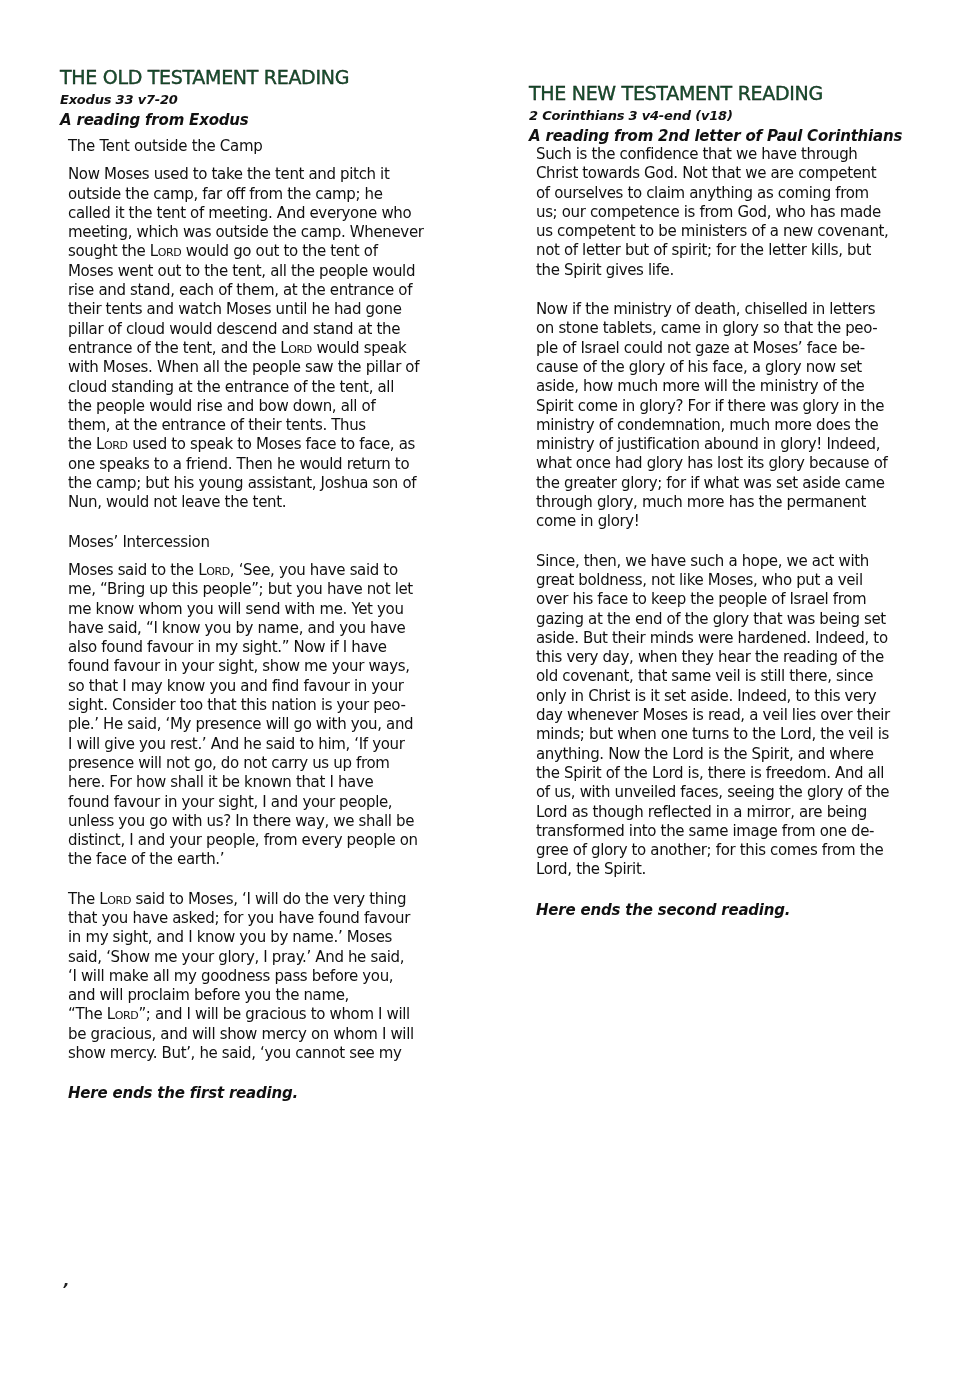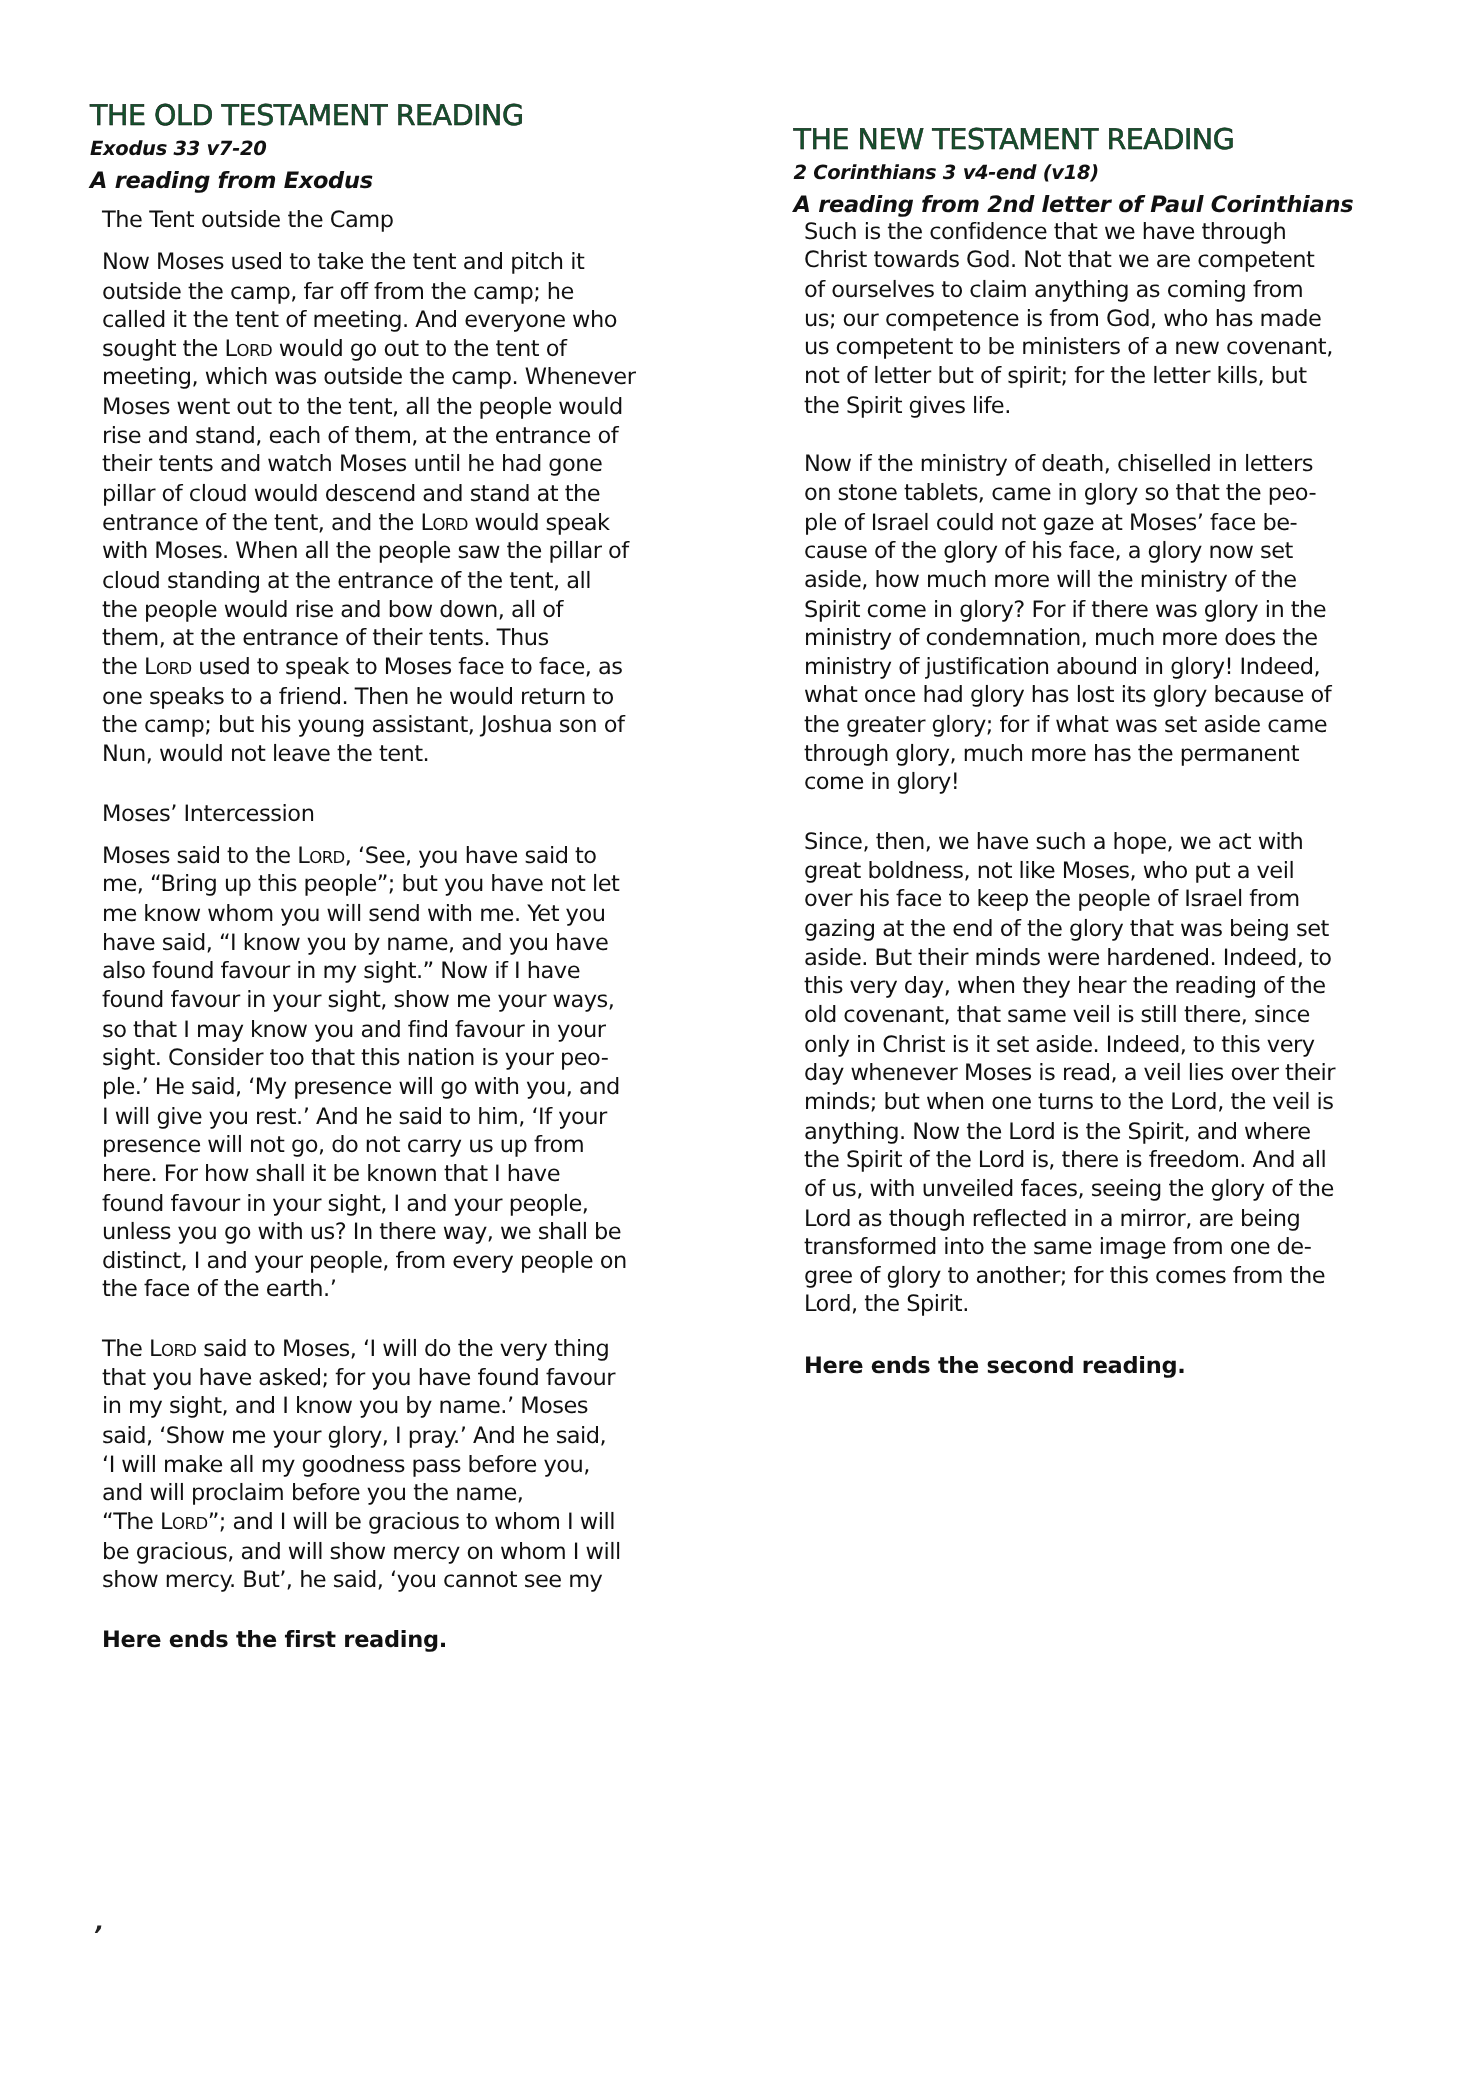--- a/index.html
+++ b/index.html
@@ -9,40 +9,40 @@
   .col-right { left: 529px; width: 420px; margin-top: 16px; }
   .h-title { font-family: "DejaVu Sans", sans-serif; font-size: 19px; font-weight: normal; letter-spacing: -0.3px; margin: 0; line-height: 23px; color: #14532d; -webkit-text-stroke: 0.35px #111; }
   .h-ref { font-family: "DejaVu Sans", sans-serif; font-style: italic; font-size: 13px; margin: 0; line-height: 21px; letter-spacing: -0.2px; }
   .h-sub { font-family: "DejaVu Sans", sans-serif; font-style: italic; font-weight: bold; font-size: 15px; margin: 0; line-height: 20px; letter-spacing: -0.2px; }
   .body-block { padding-left: 8px; }
   .line { font-size: 15px; line-height: 19.3px; white-space: nowrap; letter-spacing: -0.35px; display: block; }
   .para { margin: 0; }
   .gap-sm { height: 9px; }
   .gap-lg { height: 20px; }
   .section-head { font-size: 15px; line-height: 19.3px; letter-spacing: -0.3px; margin: 0; }
-  .ending { font-weight: bold; font-size: 15px; line-height: 20px; letter-spacing: -0.2px; margin: 0; }
+  .ending { font-style: italic; font-weight: bold; font-size: 15px; line-height: 20px; letter-spacing: -0.2px; margin: 0; }
   .sc { font-variant: small-caps; }
   .stray-mark { position: absolute; left: 62px; top: 1280px; font-size: 16px; font-weight: bold; font-style: italic; color: #222; }
 </style>
 </head>
 <body>
 
 <div class="col col-left">
   <h1 class="h-title">THE OLD TESTAMENT READING</h1>
   <h2 class="h-ref">Exodus 33 v7-20</h2>
   <h3 class="h-sub">A reading from Exodus</h3>
   <div class="body-block" style="margin-top:7px;">
     <p class="section-head">The Tent outside the Camp</p>
     <div class="gap-sm"></div>
     <div class="para">
         <span class="line">Now Moses used to take the tent and pitch it</span>
         <span class="line">outside the camp, far off from the camp; he</span>
         <span class="line">called it the tent of meeting. And everyone who</span>
+        <span class="line">meeting, which was outside the camp. Whenever</span>
         <span class="line">sought the <span class="sc">Lord</span> would go out to the tent of</span>
-        <span class="line">meeting, which was outside the camp. Whenever</span>
         <span class="line">Moses went out to the tent, all the people would</span>
         <span class="line">rise and stand, each of them, at the entrance of</span>
         <span class="line">their tents and watch Moses until he had gone</span>
         <span class="line">pillar of cloud would descend and stand at the</span>
         <span class="line">entrance of the tent, and the <span class="sc">Lord</span> would speak</span>
         <span class="line">with Moses. When all the people saw the pillar of</span>
         <span class="line">cloud standing at the entrance of the tent, all</span>
         <span class="line">the people would rise and bow down, all of</span>
         <span class="line">them, at the entrance of their tents. Thus</span>
         <span class="line">the <span class="sc">Lord</span> used to speak to Moses face to face, as</span>

